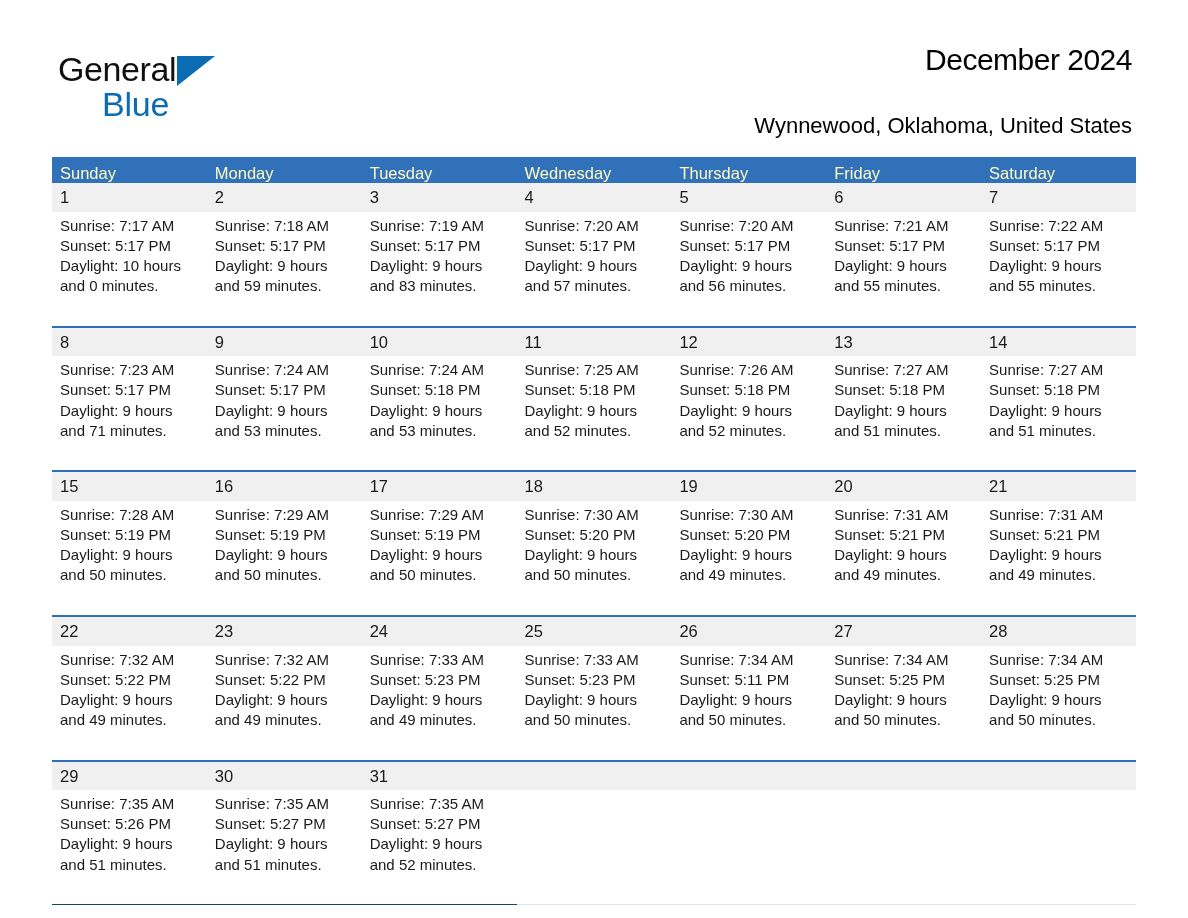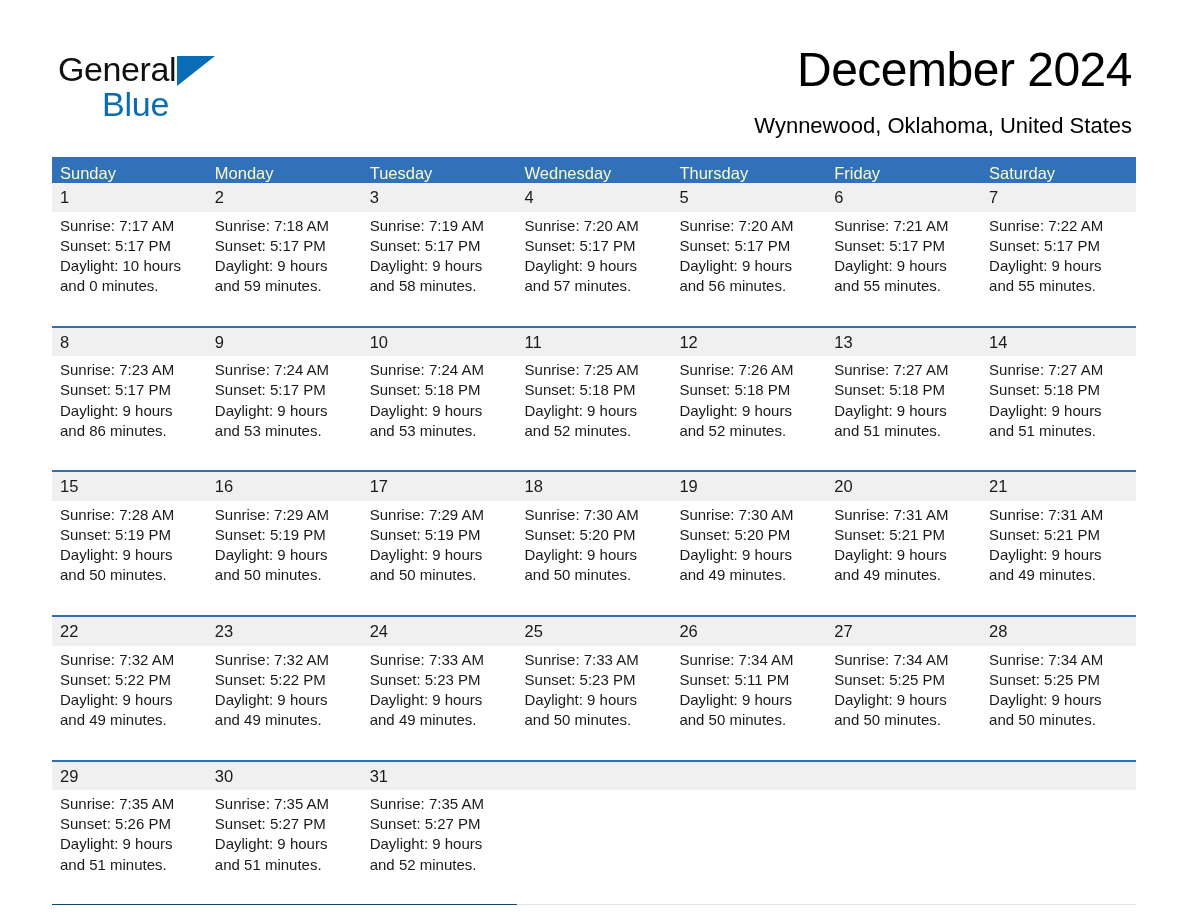--- a/index.html
+++ b/index.html
@@ -64,21 +64,21 @@
     margin-left: 44px;
     letter-spacing: -0.2px;
   }
   .title-block {
     position: absolute;
     right: 56px;
     top: 44px;
     text-align: right;
   }
   .month-title {
-    font-size: 48px;
+    font-size: 30px;
     font-weight: 400;
     color: #000000;
     line-height: 1.08;
     letter-spacing: -0.5px;
     white-space: nowrap;
   }
   .location {
     position: absolute;
     right: 56px;
     top: 113px;
@@ -207,21 +207,21 @@
             <td>
               <span class="cell-line">Sunrise: 7:18 AM</span>
               <span class="cell-line">Sunset: 5:17 PM</span>
               <span class="cell-line">Daylight: 9 hours</span>
               <span class="cell-line">and 59 minutes.</span>
             </td>
             <td>
               <span class="cell-line">Sunrise: 7:19 AM</span>
               <span class="cell-line">Sunset: 5:17 PM</span>
               <span class="cell-line">Daylight: 9 hours</span>
-              <span class="cell-line">and 58 minutes.</span>
+              <span class="cell-line">and 83 minutes.</span>
             </td>
             <td>
               <span class="cell-line">Sunrise: 7:20 AM</span>
               <span class="cell-line">Sunset: 5:17 PM</span>
               <span class="cell-line">Daylight: 9 hours</span>
               <span class="cell-line">and 57 minutes.</span>
             </td>
             <td>
               <span class="cell-line">Sunrise: 7:20 AM</span>
               <span class="cell-line">Sunset: 5:17 PM</span>
@@ -248,21 +248,21 @@
             <td>11</td>
             <td>12</td>
             <td>13</td>
             <td>14</td>
           </tr>
           <tr class="detail-row">
             <td>
               <span class="cell-line">Sunrise: 7:23 AM</span>
               <span class="cell-line">Sunset: 5:17 PM</span>
               <span class="cell-line">Daylight: 9 hours</span>
-              <span class="cell-line">and 86 minutes.</span>
+              <span class="cell-line">and 71 minutes.</span>
             </td>
             <td>
               <span class="cell-line">Sunrise: 7:24 AM</span>
               <span class="cell-line">Sunset: 5:17 PM</span>
               <span class="cell-line">Daylight: 9 hours</span>
               <span class="cell-line">and 53 minutes.</span>
             </td>
             <td>
               <span class="cell-line">Sunrise: 7:24 AM</span>
               <span class="cell-line">Sunset: 5:18 PM</span>

